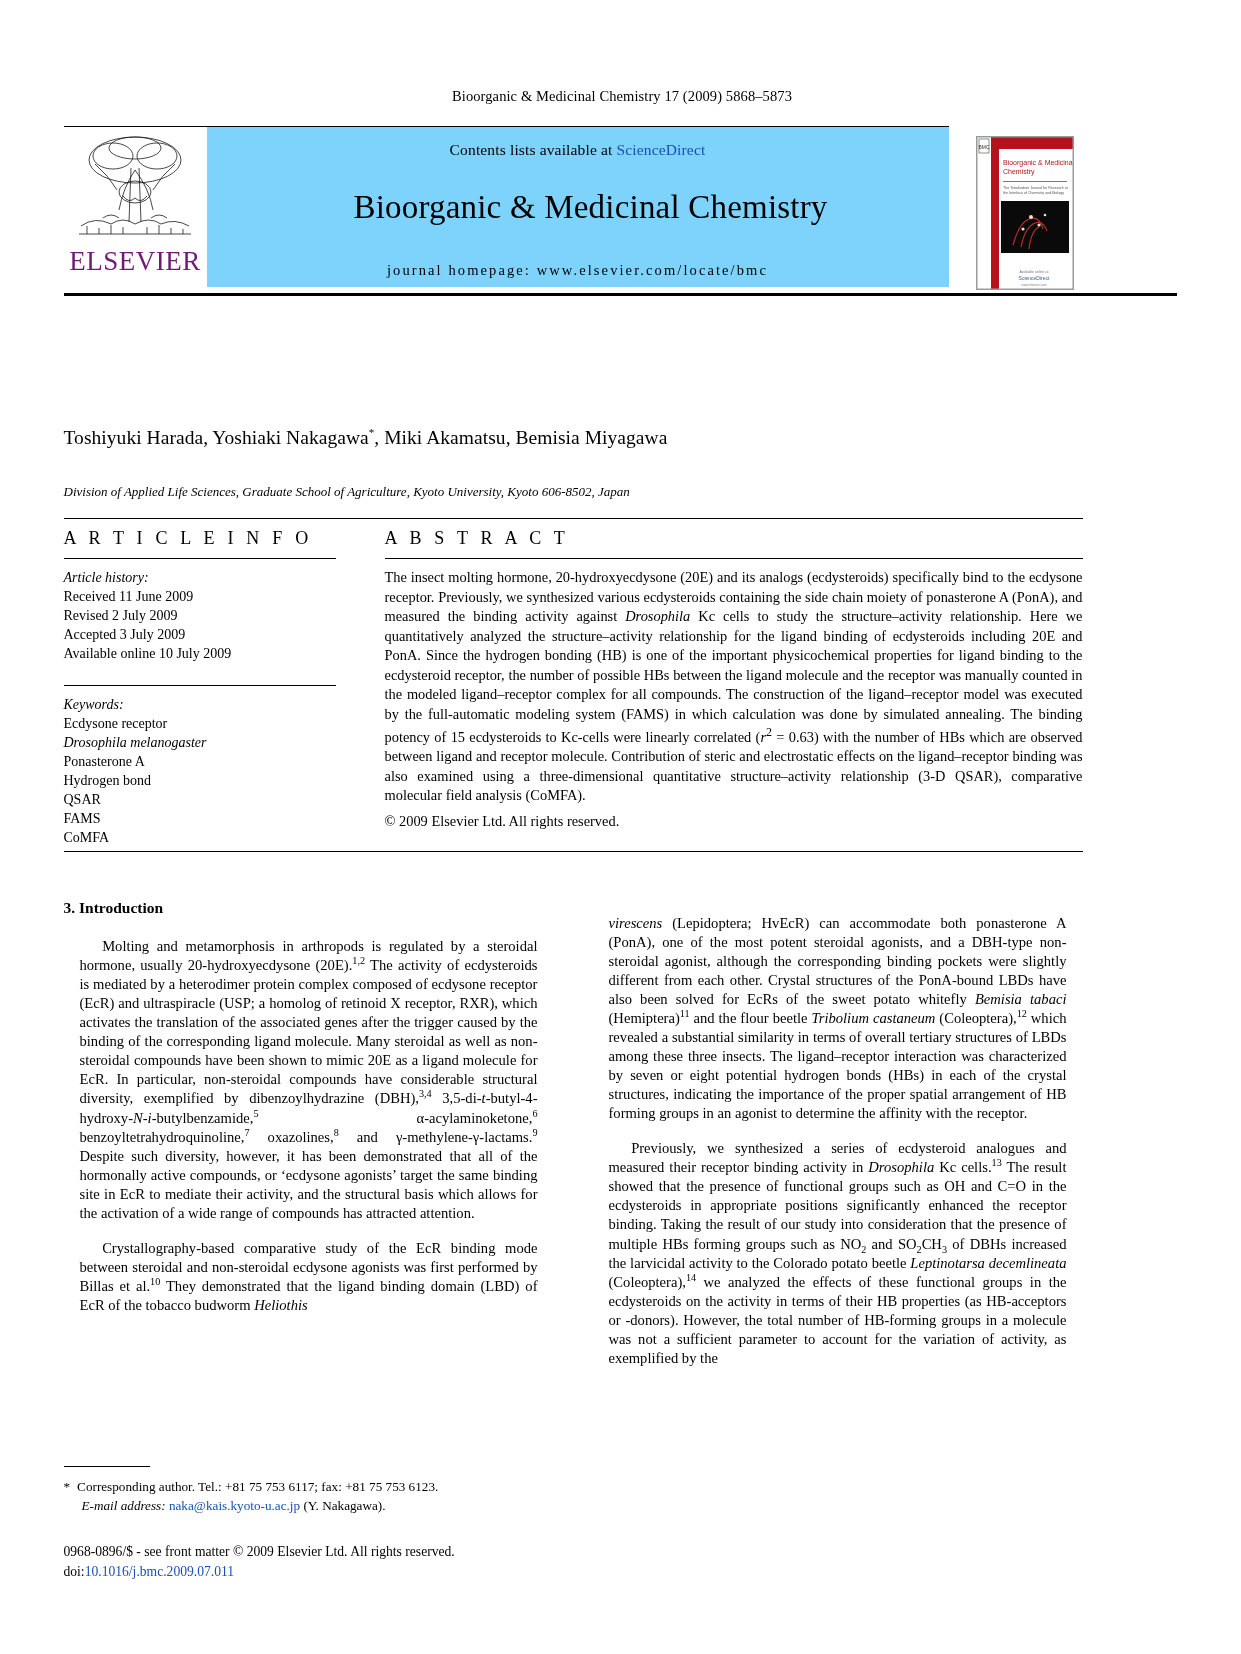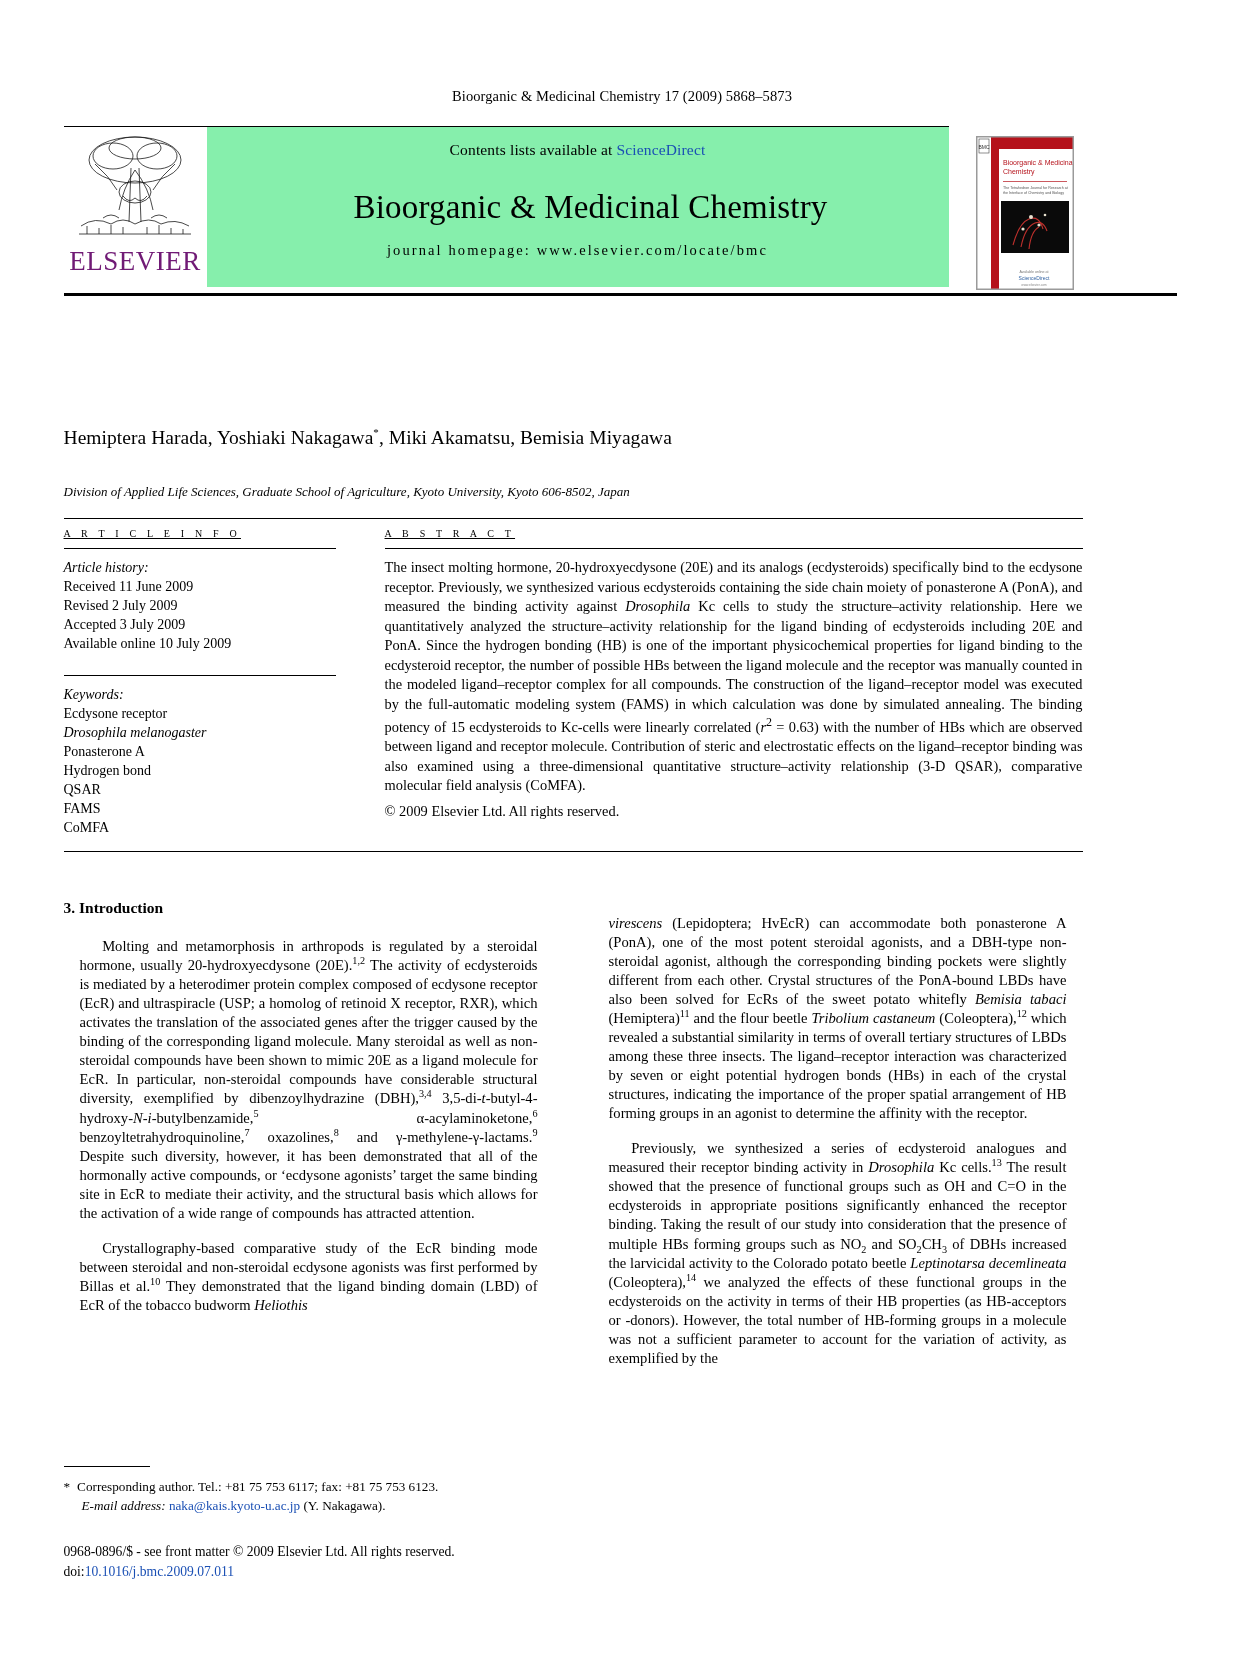--- a/index.html
+++ b/index.html
@@ -60,21 +60,21 @@
     font-family: "Liberation Serif", serif;
     font-size: 27px;
     color: #701a75;
     text-align: center;
     letter-spacing: 0.5px;
     font-weight: 400;
     margin-top: -2px;
   }
   .grey-panel {
     flex: 1 1 auto;
-    background: #86efac;
+    background: #7dd3fc;
     text-align: center;
     padding-top: 14px;
     position: relative;
   }
   .contents-line {
     font-size: 15.5px;
     letter-spacing: 0.15px;
   }
   .sciencedirect-link {
     color: #1a4fb4;
@@ -82,21 +82,21 @@
   }
   .journal-title {
     font-size: 33px;
     margin-top: 30px;
     letter-spacing: 0.2px;
     padding-left: 26px;
   }
   .homepage-line {
     font-size: 14.5px;
     letter-spacing: 2.1px;
-    margin-top: 16px;
+    margin-top: 36px;
   }
   .cover-thumb {
     position: absolute;
     top: 10px;
     left: 912px;
     width: 96px;
     height: 152px;
     border: 1px solid #9a9a9a;
     background: #fdfdfd;
     overflow: hidden;
@@ -152,24 +152,23 @@
     border-top: 1.2px solid #000;
   }
 
   .article-info {
     position: absolute;
     top: 528px;
     left: 62px;
     width: 272px;
   }
   .sec-head {
-    font-size: 10px;
+    font-size: 18px;
     letter-spacing: 4.2px;
     font-weight: 400;
-    text-decoration: underline;
   }
   .thin-rule {
     border-top: 0.9px solid #000;
     margin: 9px 0 9px 0;
   }
   .info-list {
     font-size: 14px;
     line-height: 1.36;
   }
   .info-list .ital { font-style: italic; }
@@ -321,21 +320,21 @@
         <text x="57" y="149" font-size="3.2" text-anchor="middle" fill="#888" font-family="Liberation Sans, sans-serif">www.elsevier.com</text>
         <rect x="0" y="0" width="96" height="152" fill="none" stroke="#9a9a9a" stroke-width="1"></rect>
       </svg>
     </div>
 
     <div class="masthead-rule-bottom"></div>
   </div>
 
 
   <div class="authors">
-    <span>Hemiptera Harada, Yoshiaki Nakagawa</span><sup>*</sup><span>, Miki Akamatsu, Bemisia Miyagawa</span>
+    <span>Toshiyuki Harada, Yoshiaki Nakagawa</span><sup>*</sup><span>, Miki Akamatsu, Bemisia Miyagawa</span>
   </div>
 
   <div class="affiliation">Division of Applied Life Sciences, Graduate School of Agriculture, Kyoto University, Kyoto 606-8502, Japan</div>
 
   <div class="band-rule-top"></div>
 
   <div class="article-info">
     <div class="sec-head">A R T I C L E   I N F O</div>
     <div class="thin-rule"></div>
     <div class="info-list">

